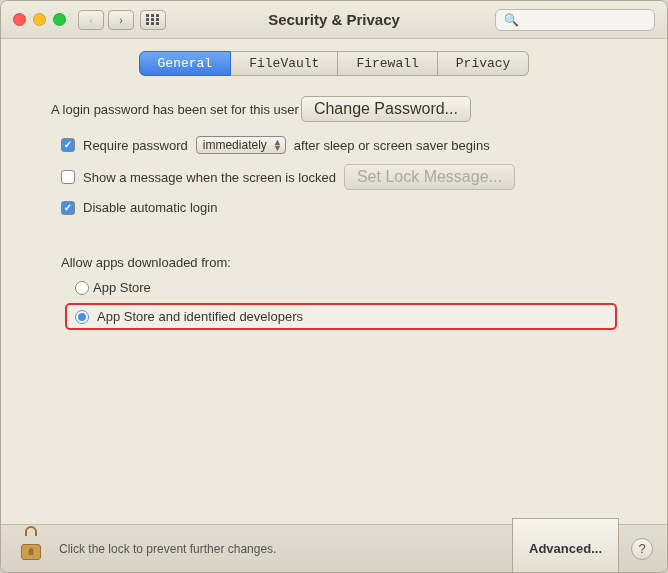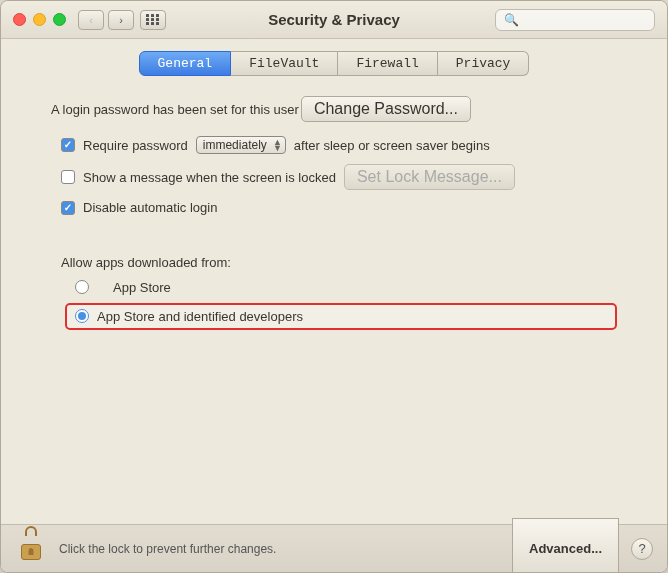--- a/index.html
+++ b/index.html
@@ -292,21 +292,22 @@
     }
 
     .allow-apps-label {
       color: #3a3530;
       margin-bottom: 10px;
       margin-left: 10px;
     }
 
     .radio-option {
       display: flex;
-      gap: 24px;
+      align-items: center;
+      gap: 4px;
       margin-bottom: 8px;
       margin-left: 24px;
     }
 
     .radio {
       width: 14px;
       height: 14px;
       border-radius: 50%;
       border: 1px solid #888;
       background: white;
@@ -329,20 +330,21 @@
       background: #4a90e2;
     }
 
     .radio-label {
       color: #3a3530;
     }
 
     
     .radio-highlighted {
       display: flex;
+      align-items: center;
       gap: 8px;
       margin-bottom: 8px;
       margin-left: 14px;
       padding: 4px 8px;
       border: 2px solid #e03030;
       border-radius: 5px;
       background: rgba(255, 255, 255, 0.3);
     }
 
     

